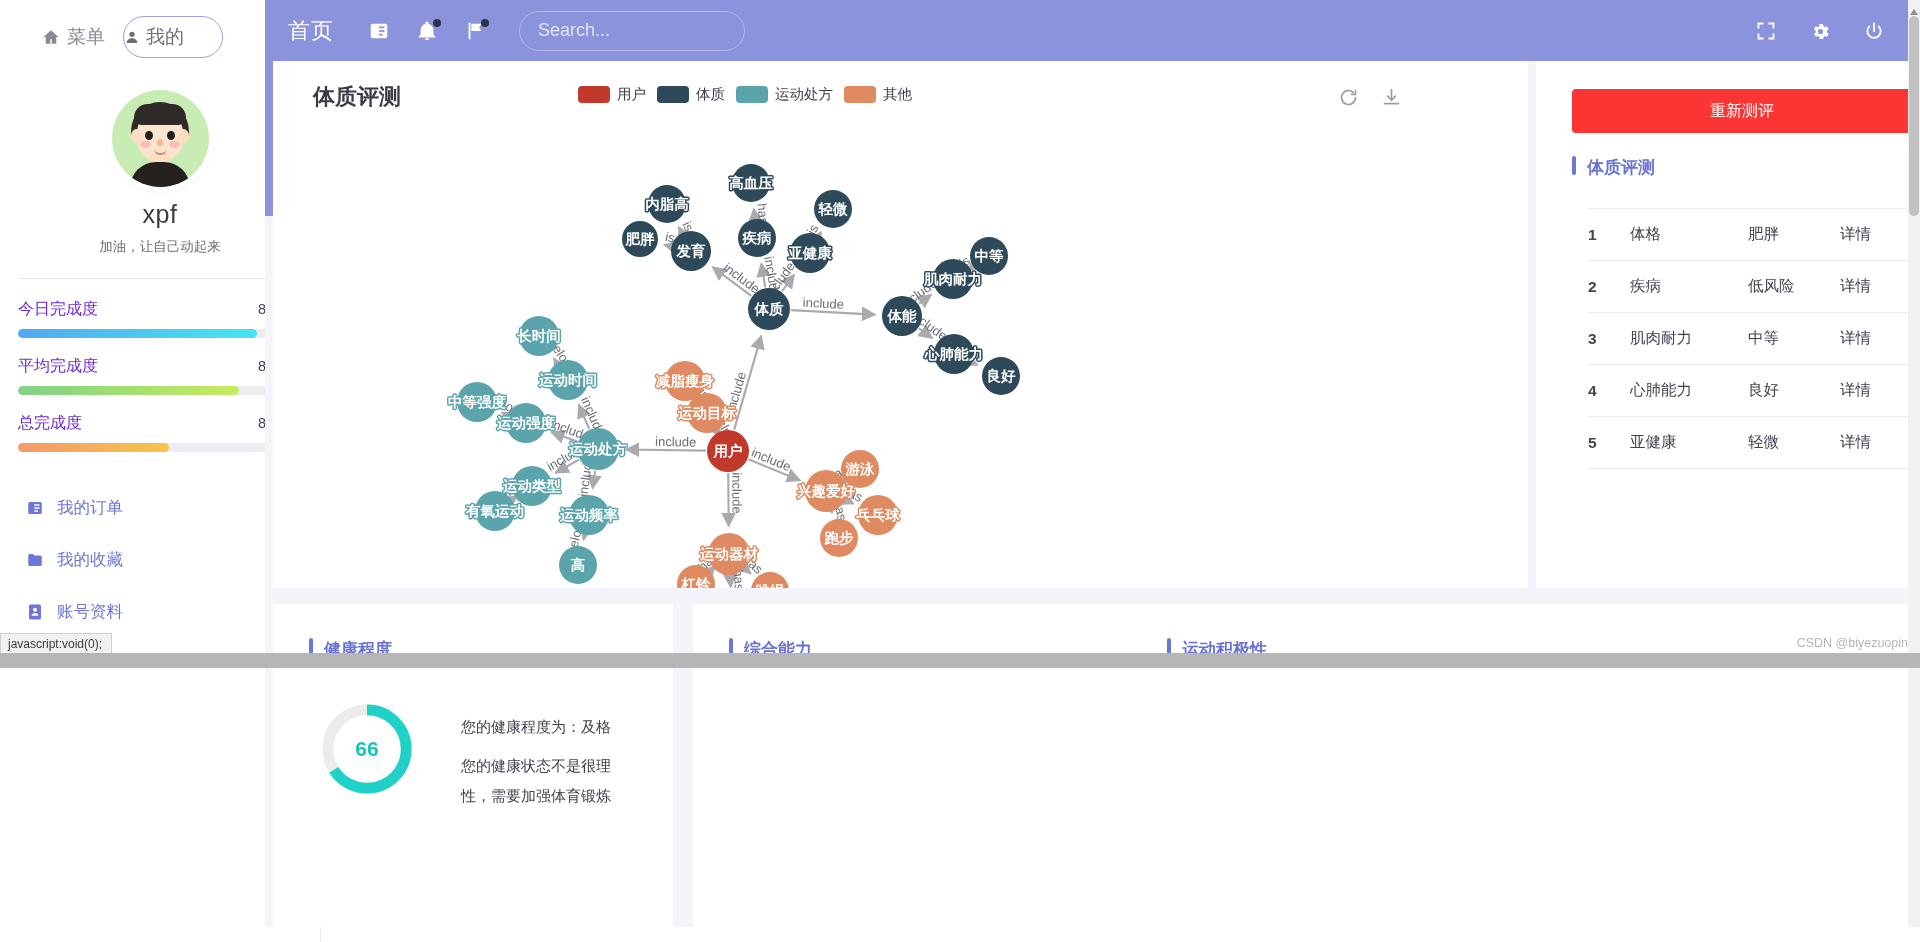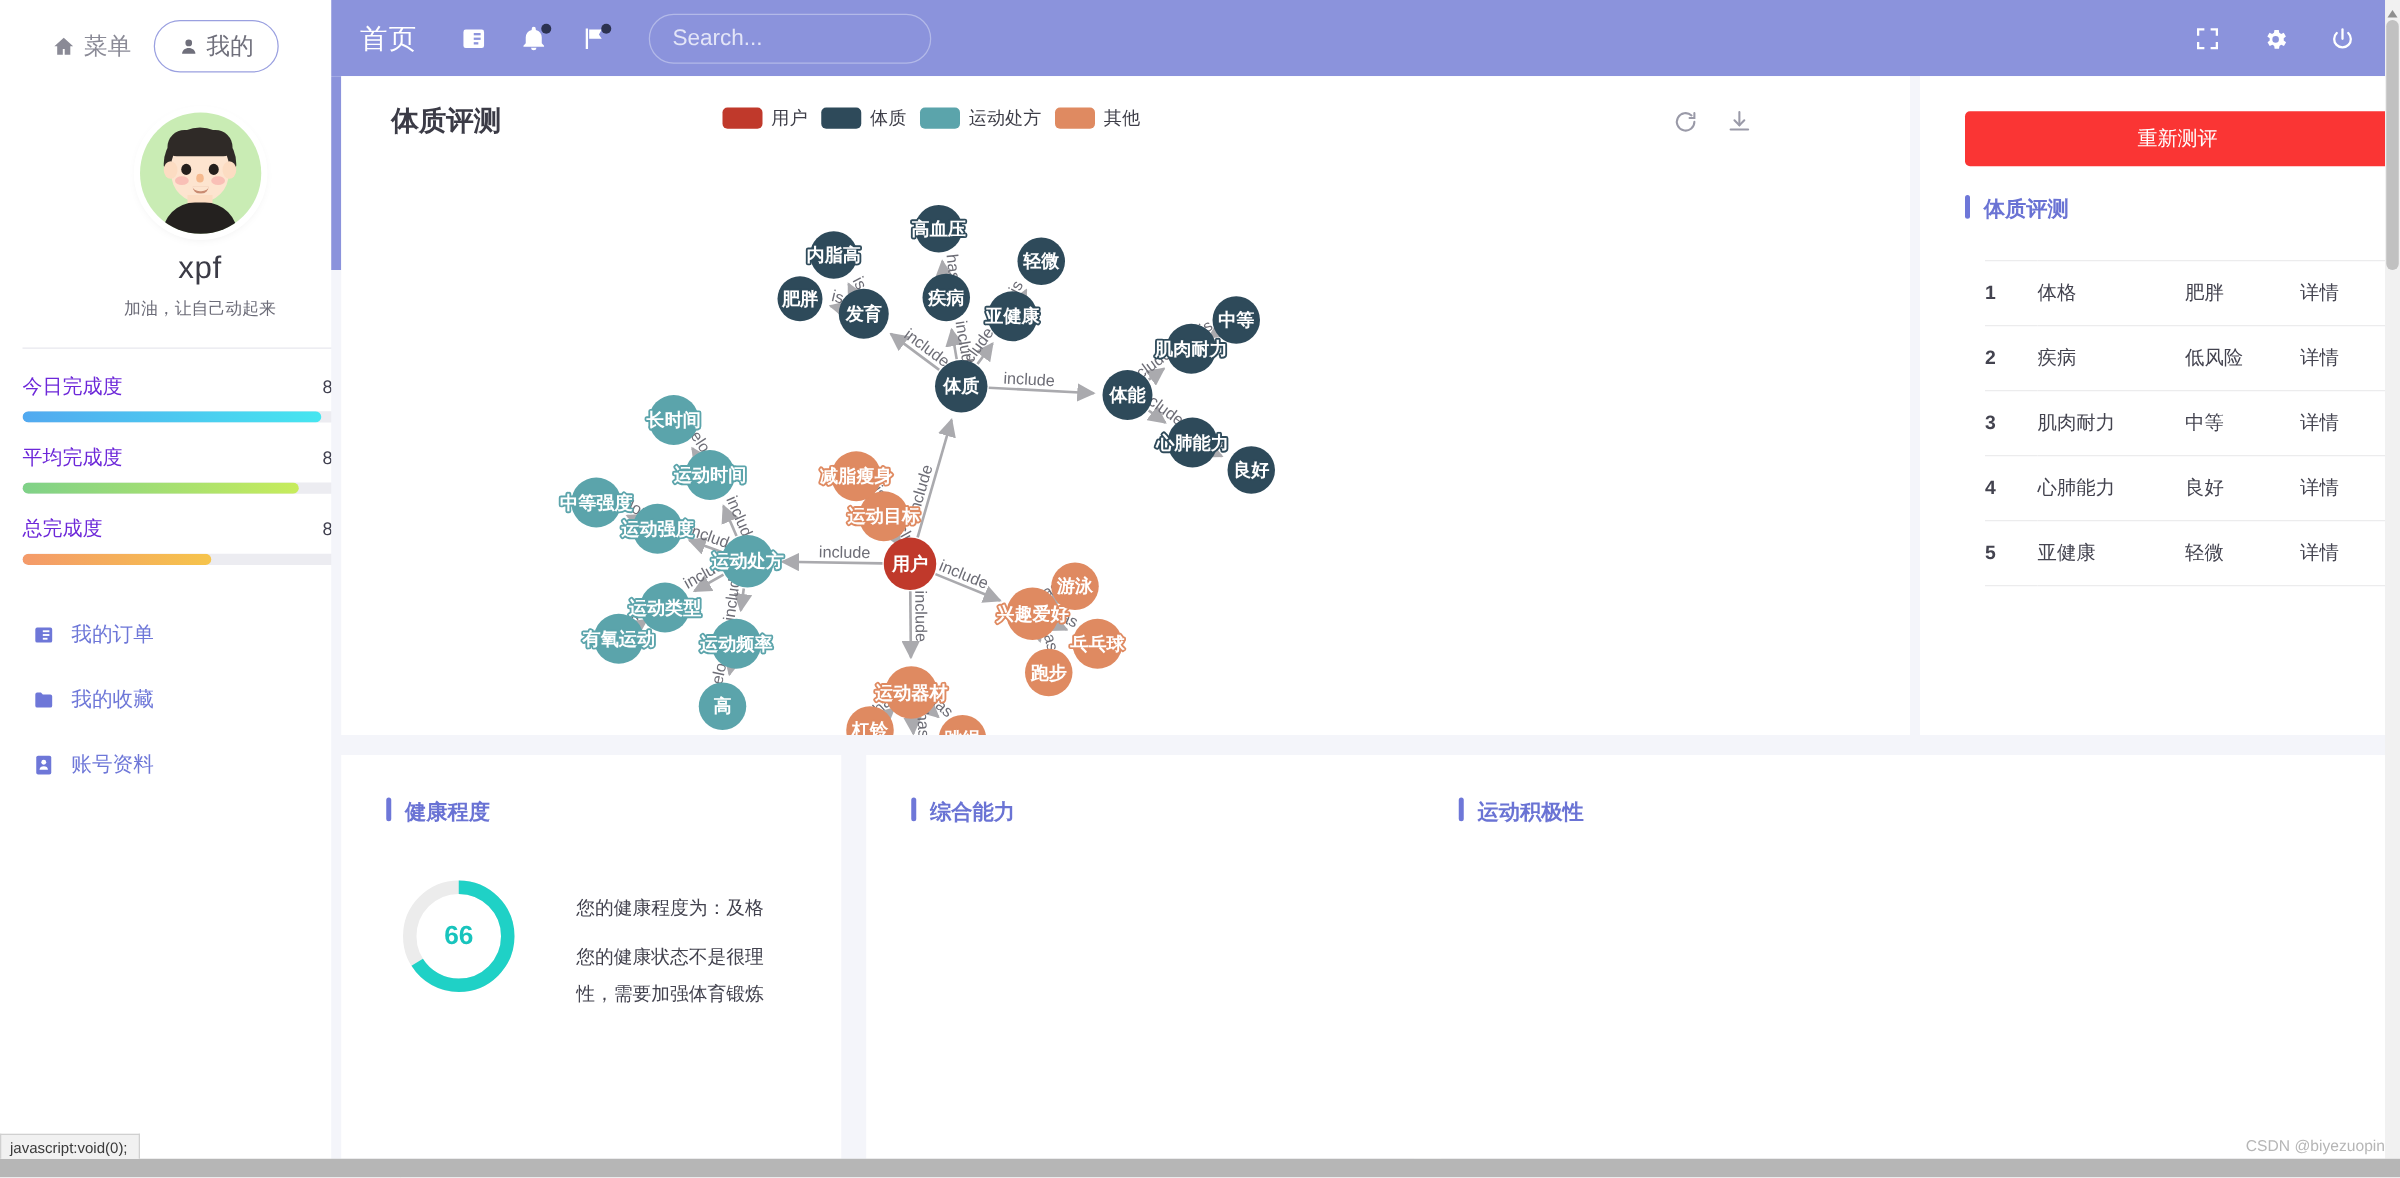--- a/index.html
+++ b/index.html
@@ -1,32 +1,32 @@
 <!DOCTYPE html>
 <html><head>
 <meta charset="utf-8">
 <style>
   * { box-sizing: border-box; margin: 0; padding: 0; }
   html, body {
     width: 1920px; height: 942px;
     font-family: "Liberation Sans", "DejaVu Sans", sans-serif;
     background: #ffffff; overflow: hidden;
   }
-  #app { position: relative; width: 1920px; height: 942px; }
+  #app { position: relative; width: 1920px; height: 668px; }
 
   
   #sidebar {
     position: absolute; left: 0; top: 0; width: 321px; height: 942px;
     background: #ffffff; border-right: 1px solid #e9e9ef;
   }
   .side-top { display: flex; align-items: center; gap: 18px; padding: 16px 0 10px 42px; }
   .menu-link { display: flex; align-items: center; gap: 7px; color: #8a8a96; font-size: 19px; }
   .home-ic { width: 18px; height: 18px; display: inline-block; }
   .mine-pill {
-    display: flex; align-items: center; justify-content: center; gap: 6px;
+    display: flex; align-items: center; gap: 6px;
     width: 100px; height: 42px; border: 1px solid #9aa0e0; border-radius: 21px;
     color: #6f6f7b; font-size: 19px; background: #fff;
   }
   .avatar-wrap { display: flex; justify-content: center; margin-top: 22px; }
   .avatar {
     width: 97px; height: 97px; border-radius: 50%;
     background: #c9ecb4; position: relative; overflow: hidden;
     box-shadow: 0 0 0 5px #fff, 0 2px 9px rgba(0,0,0,.13);
   }
   .av-hair { position:absolute; left:19px; top:12px; width:58px; height:38px; background:#2f2a27; border-radius:30px 30px 8px 8px; }

